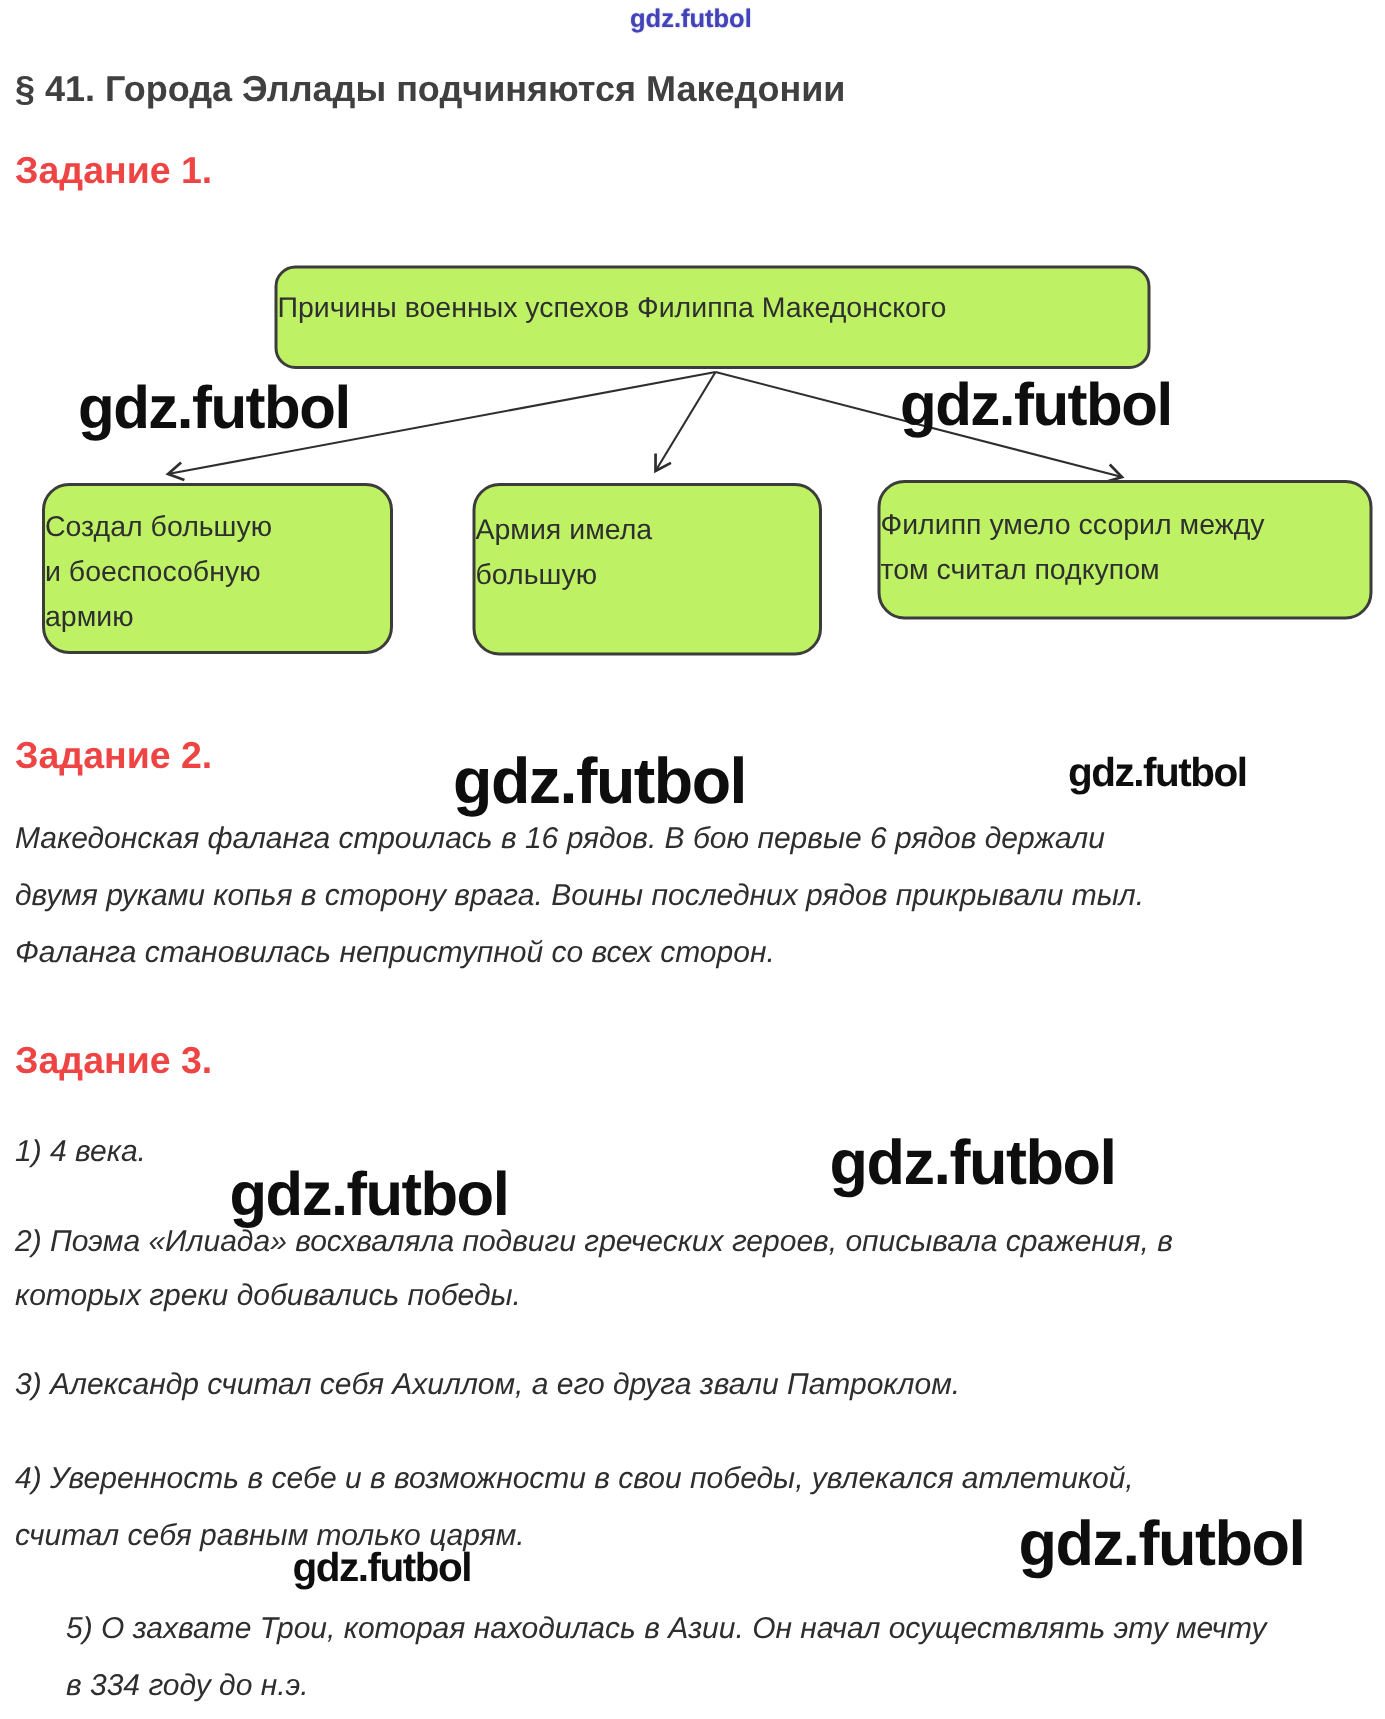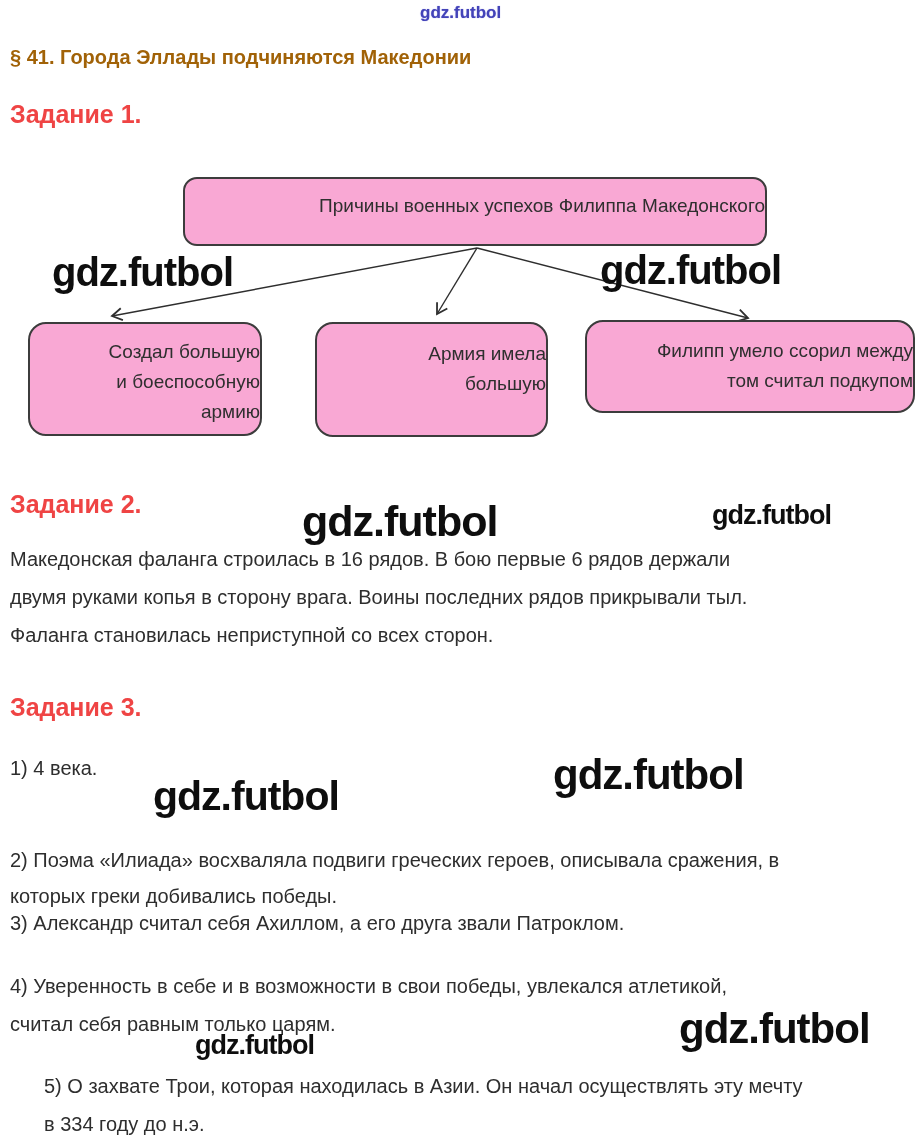--- a/index.html
+++ b/index.html
@@ -25,33 +25,33 @@
   }
   .wm-top {
     font-size: 17px;
     font-weight: 700;
     color: #4343b8;
     letter-spacing: 0;
     text-shadow: 0 0 1px #8a8ae0;
   }
 
   
-  .h-title { font-size: 20px; font-weight: 700; color: #a16207; white-space: nowrap; }
+  .h-title { font-size: 24px; font-weight: 700; color: #404040; white-space: nowrap; }
   .h-task  { font-size: 25px; font-weight: 700; color: #ef4444; white-space: nowrap; }
   .body-text { font-size: 20px; color: #2e2e2e; }
-  .line { white-space: nowrap; }
+  .line { white-space: nowrap; font-style: italic; }
 
   
   .dbox {
     position: absolute;
     border: 2px solid #3c3c3c;
     border-radius: 18px;
-    background: #f9a8d4;
+    background: #bef264;
     box-sizing: border-box;
-    text-align: right;
+    text-align: left;
     font-size: 19px;
     color: #2f2f2f;
   }
   .dbox .bline { line-height: 30px; white-space: nowrap; }
   .dbox-root { border-radius: 14px; }
   .dbox-root .bline { line-height: 24px; }
 
   svg.arrows { position: absolute; left: 0; top: 0; pointer-events: none; }
 </style>
 </head>
@@ -110,21 +110,21 @@
 
   <div class="h-task abs" style="left:10px; top:693px;text-align:right;">Задание 3.</div>
 
   <div class="body-text abs" style="left:10px; top:757px;">
     <div class="line">1) 4 века.</div>
   </div>
 
   <div class="wm abs" style="left:153px; top:776px; font-size:41px;">gdz.futbol</div>
   <div class="wm abs" style="left:553px; top:754px; font-size:42px;">gdz.futbol</div>
 
-  <div class="body-text abs" style="left:10px; top:842px; line-height:36px;">
+  <div class="body-text abs" style="left:10px; top:810px; line-height:36px;">
     <div class="line">2) Поэма «Илиада» восхваляла подвиги греческих героев, описывала сражения, в</div>
     <div class="line">которых греки добивались победы.</div>
   </div>
 
   <div class="body-text abs" style="left:10px; top:912px;">
     <div class="line">3) Александр считал себя Ахиллом, а его друга звали Патроклом.</div>
   </div>
 
   <div class="body-text abs" style="left:10px; top:967px; line-height:38px;">
     <div class="line">4) Уверенность в себе и в возможности в свои победы, увлекался атлетикой,</div>

